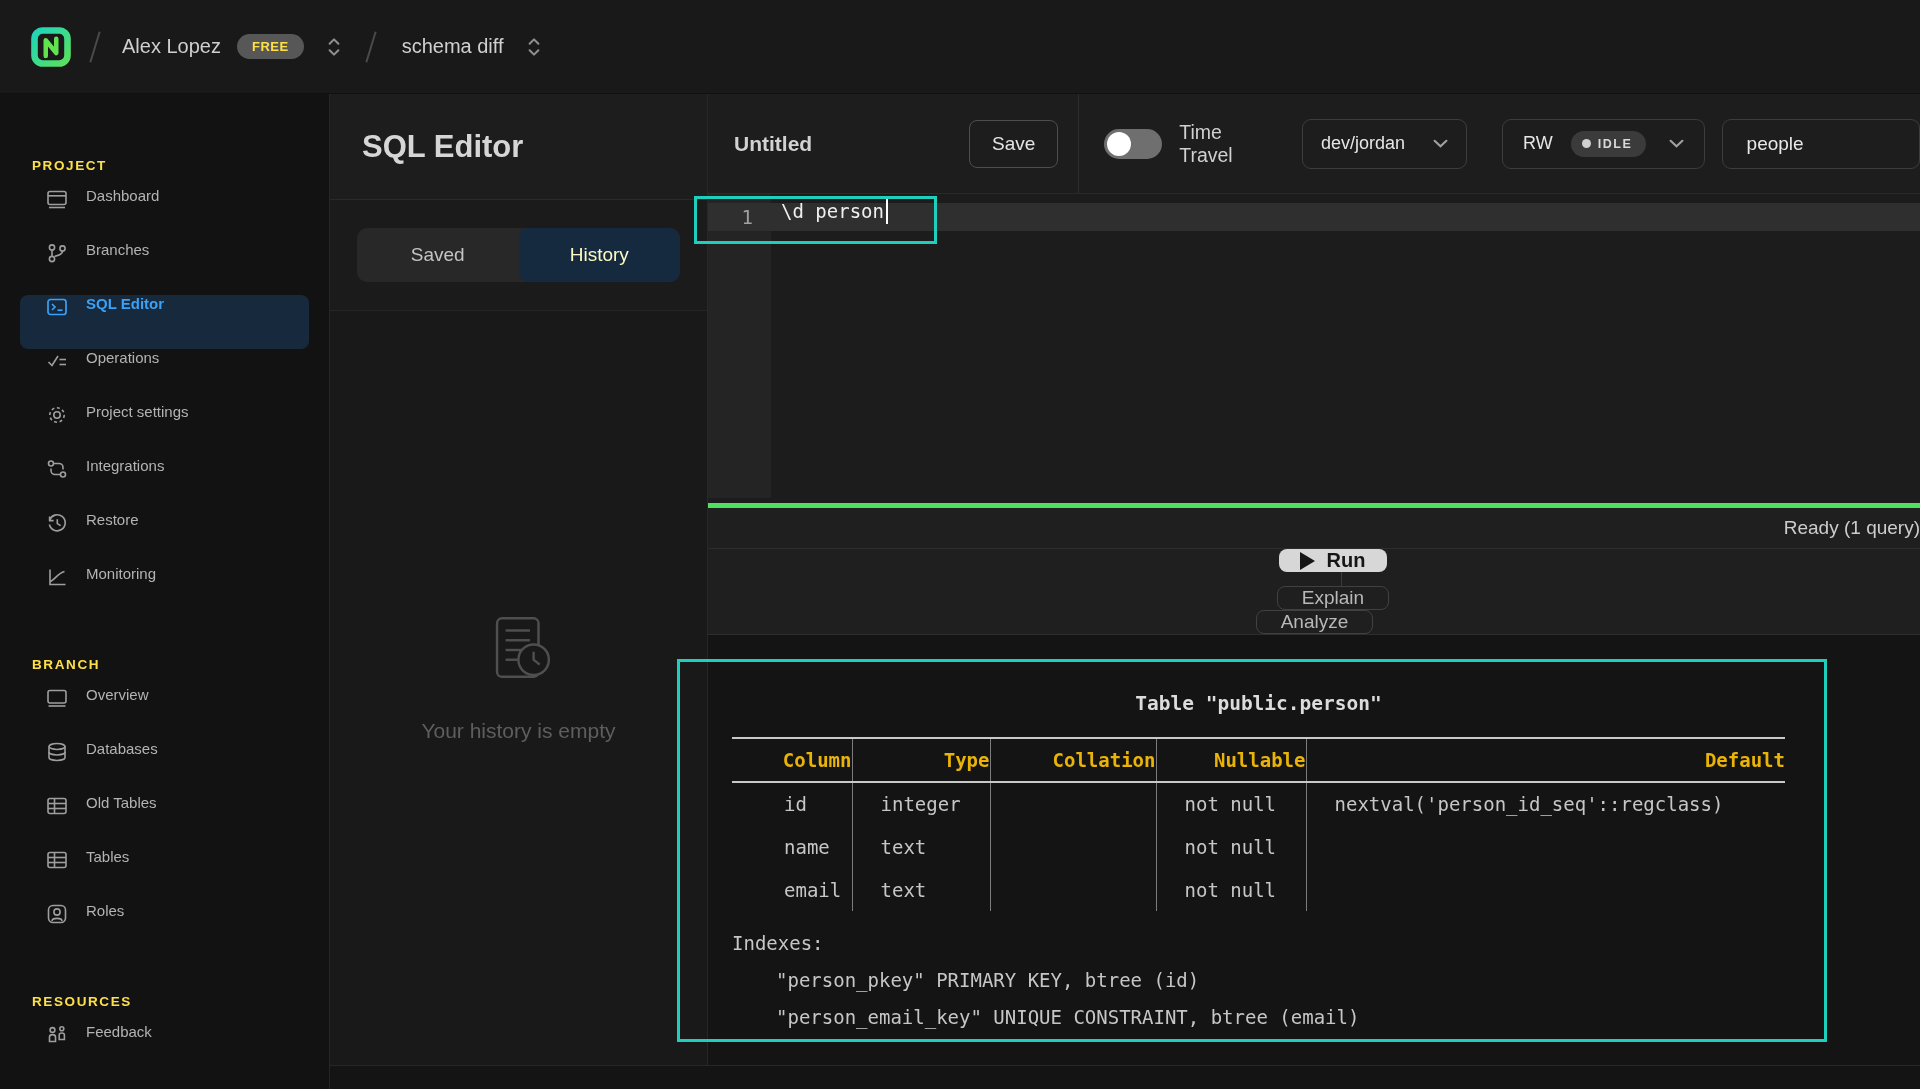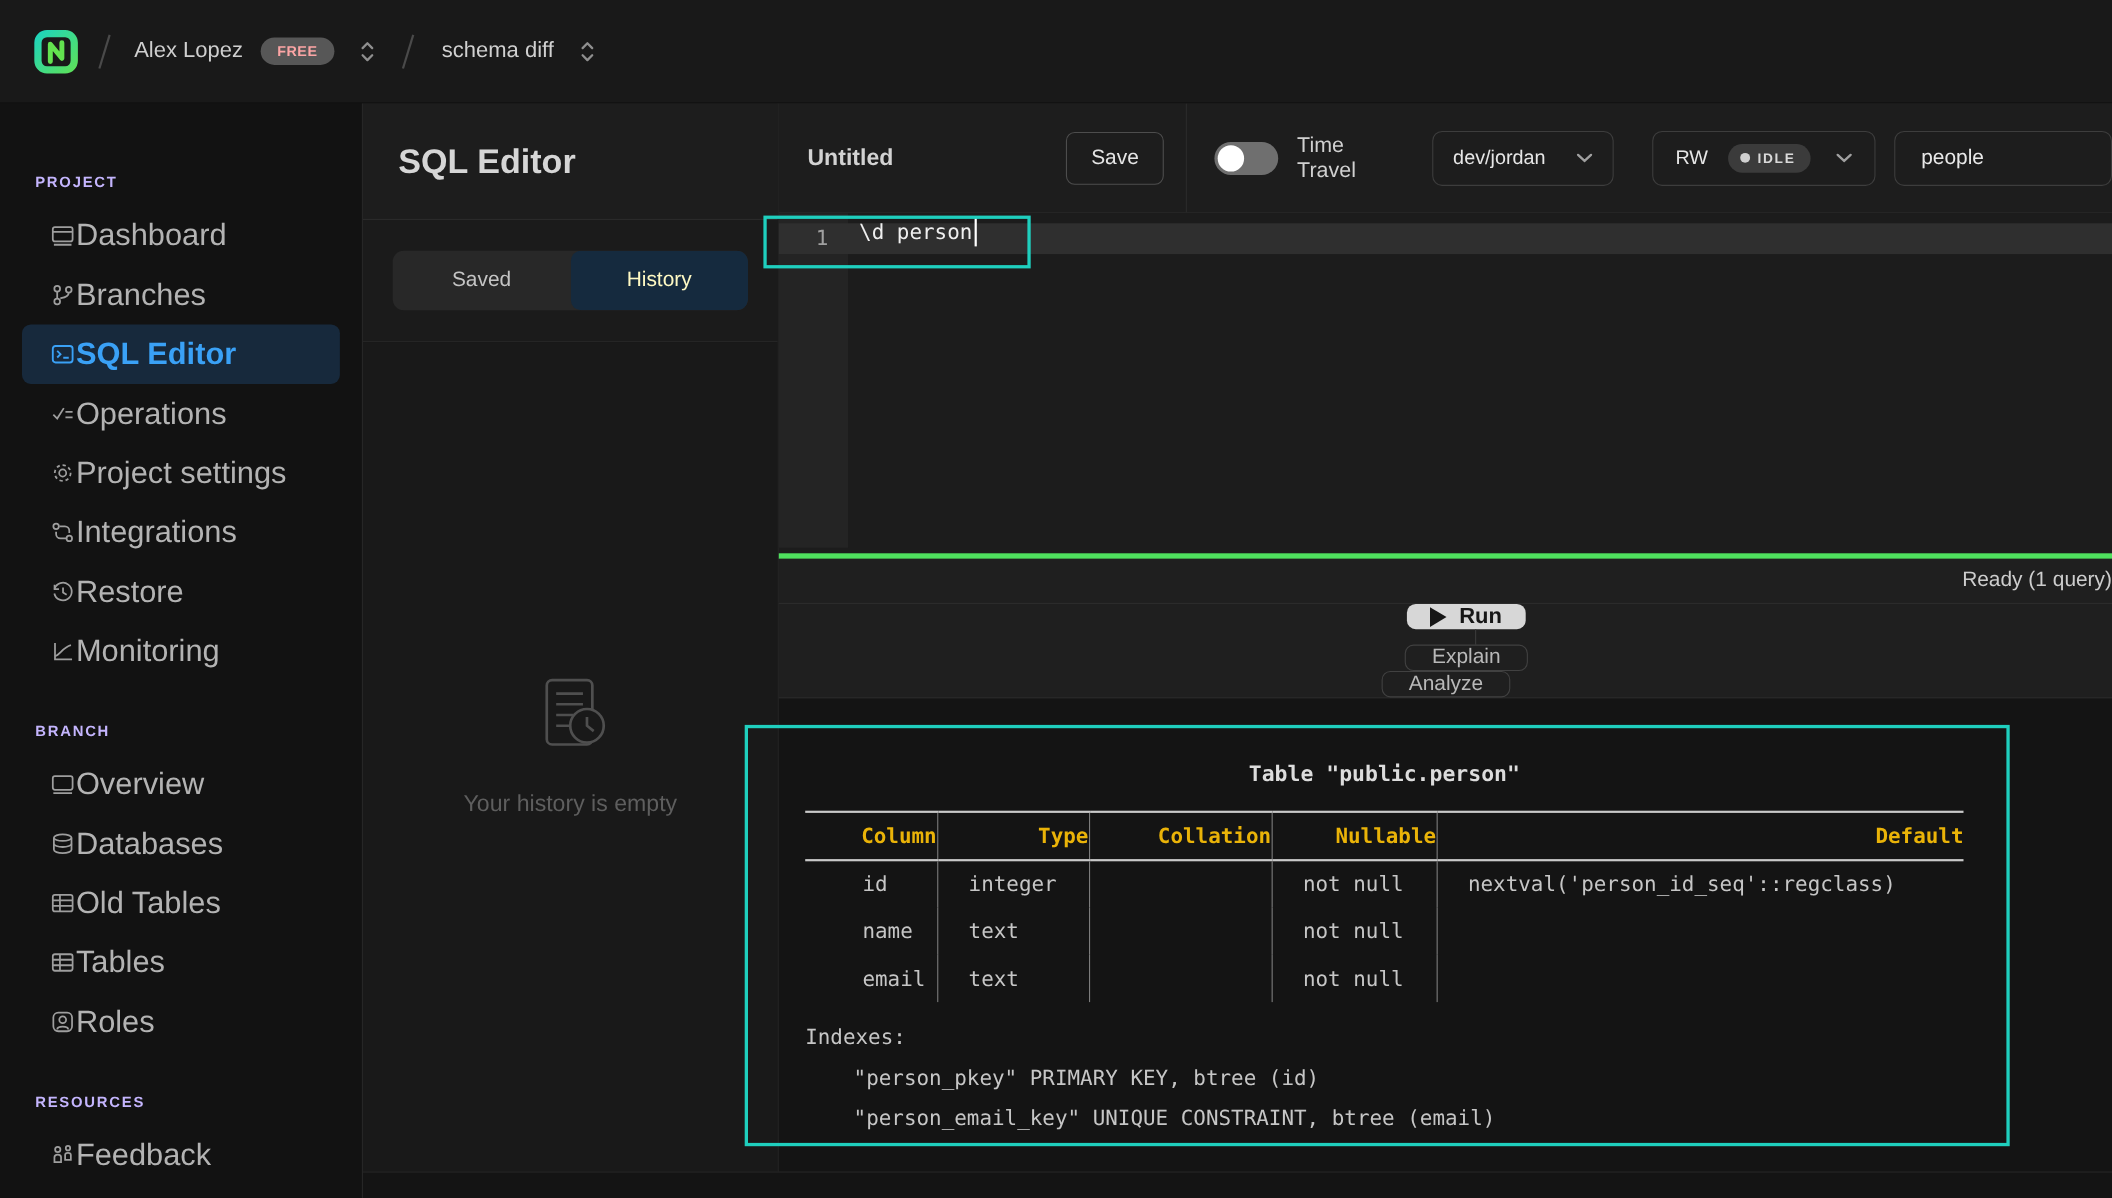--- a/index.html
+++ b/index.html
@@ -6,33 +6,33 @@
   html,body { background:#0c0c0c; }
   body { font-family:"Liberation Sans", sans-serif; }
   .screen { position:relative; width:1920px; height:1089px; background:#141414; overflow:hidden; }
 
   
   .topbar { position:absolute; left:0; top:0; width:1920px; height:94px; background:#191919;
             border-bottom:1px solid #101010; display:flex; align-items:center; padding-left:30px; }
   .slash { width:2px; height:32px; background:#4a4a4a; transform:rotate(17deg); }
   .acct-name { font-size:20px; color:#cfcfcf; }
   .proj-name { font-size:20px; color:#d0d0d0; }
-  .pill-free { background:#575757; color:#fca5a5; font-size:13px; font-weight:bold;
+  .pill-free { background:#575757; color:#fde047; font-size:13px; font-weight:bold;
                padding:5px 15px; border-radius:999px; letter-spacing:.5px; }
   .updown { display:flex; align-items:center; }
 
   
   .sidebar { position:absolute; left:0; top:94px; width:330px; height:995px; background:#121212;
              border-right:1px solid #262626; }
-  .side-label { color:#c4b5fd; font-size:13.5px; font-weight:bold; letter-spacing:1.6px;
+  .side-label { color:#fde047; font-size:13.5px; font-weight:bold; letter-spacing:1.6px;
                 margin:0 0 14px 32px; }
   .side-label.first { margin-top:64px; }
   .side-label.later { margin-top:38px; }
-  .side-item { height:54px; display:flex; align-items:center; padding-left:45px;
-               color:#b3b3b3; font-size:28px; cursor:pointer; }
+  .side-item { height:54px; display:flex; align-items:flex-start; gap:17px; padding-left:45px;
+               color:#b3b3b3; font-size:15px; cursor:pointer; }
   .side-item svg { flex:none; color:#9e9e9e; }
   .side-item.active { margin:0 20px; padding-left:25px; border-radius:8px;
                       background:#17293c; color:#3aa1f6; font-weight:bold; }
   .side-item.active svg { color:#3aa1f6; }
 
   
   .mid { position:absolute; left:330px; top:94px; width:377px; height:995px; background:#191919; }
   .mid-header { height:106px; background:#1d1d1d; border-bottom:1px solid #2a2a2a;
                 display:flex; align-items:center; padding-left:32px; }
   .mid-title { font-size:31px; font-weight:bold; color:#d6d6d6; }

